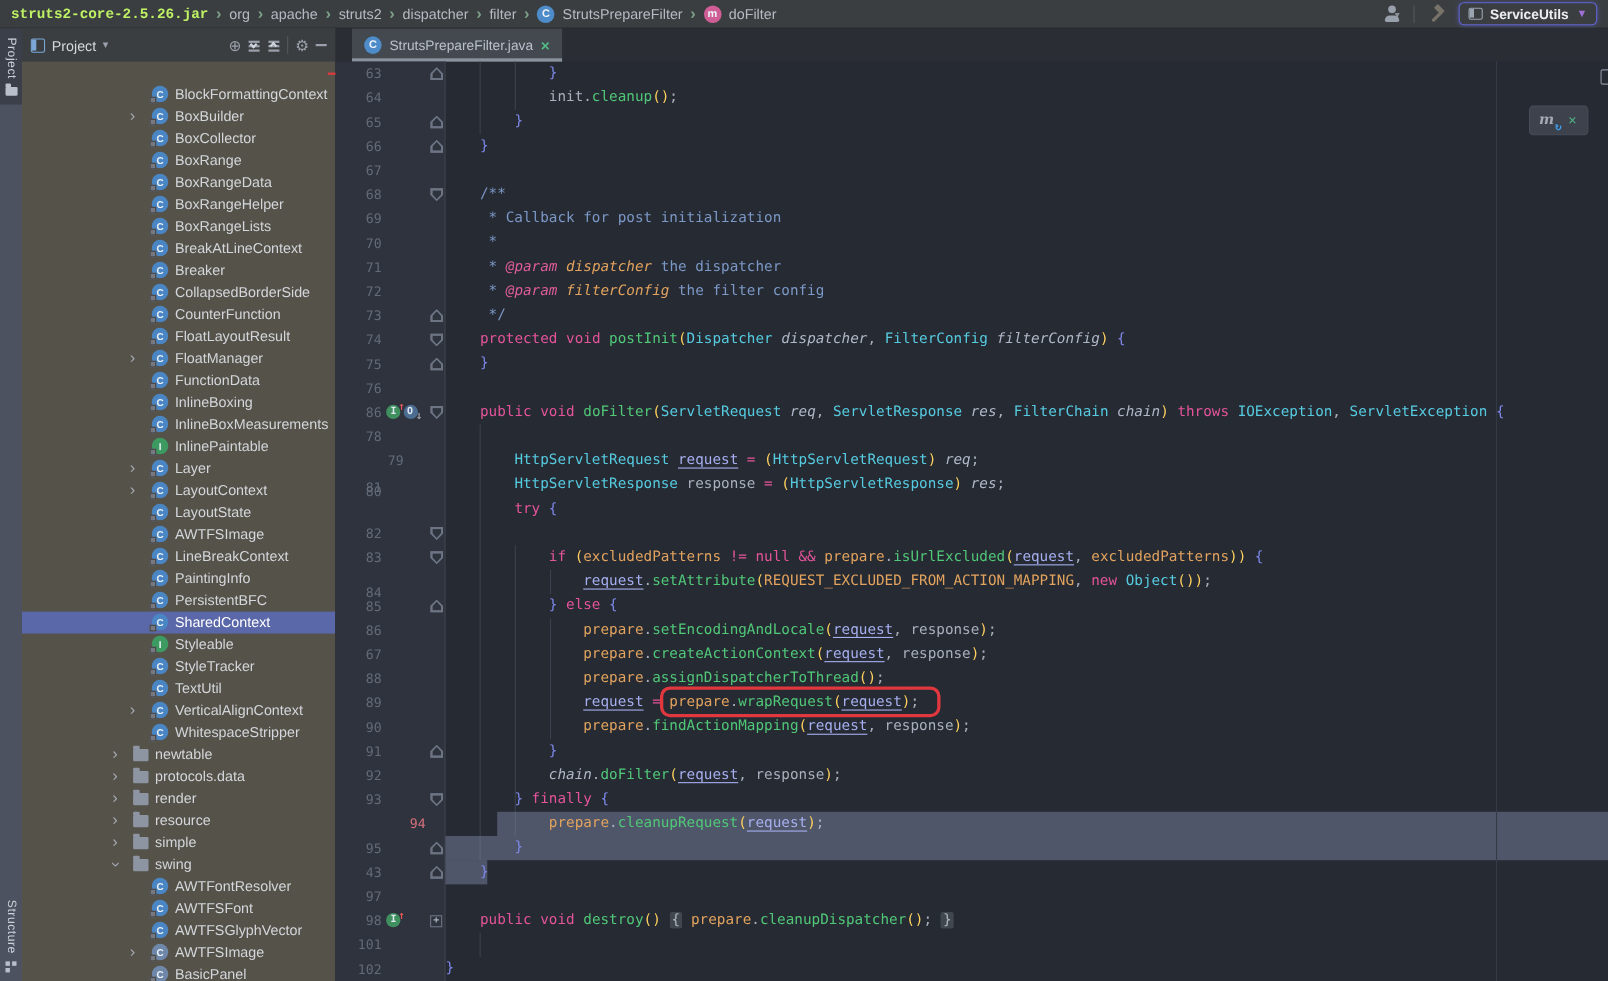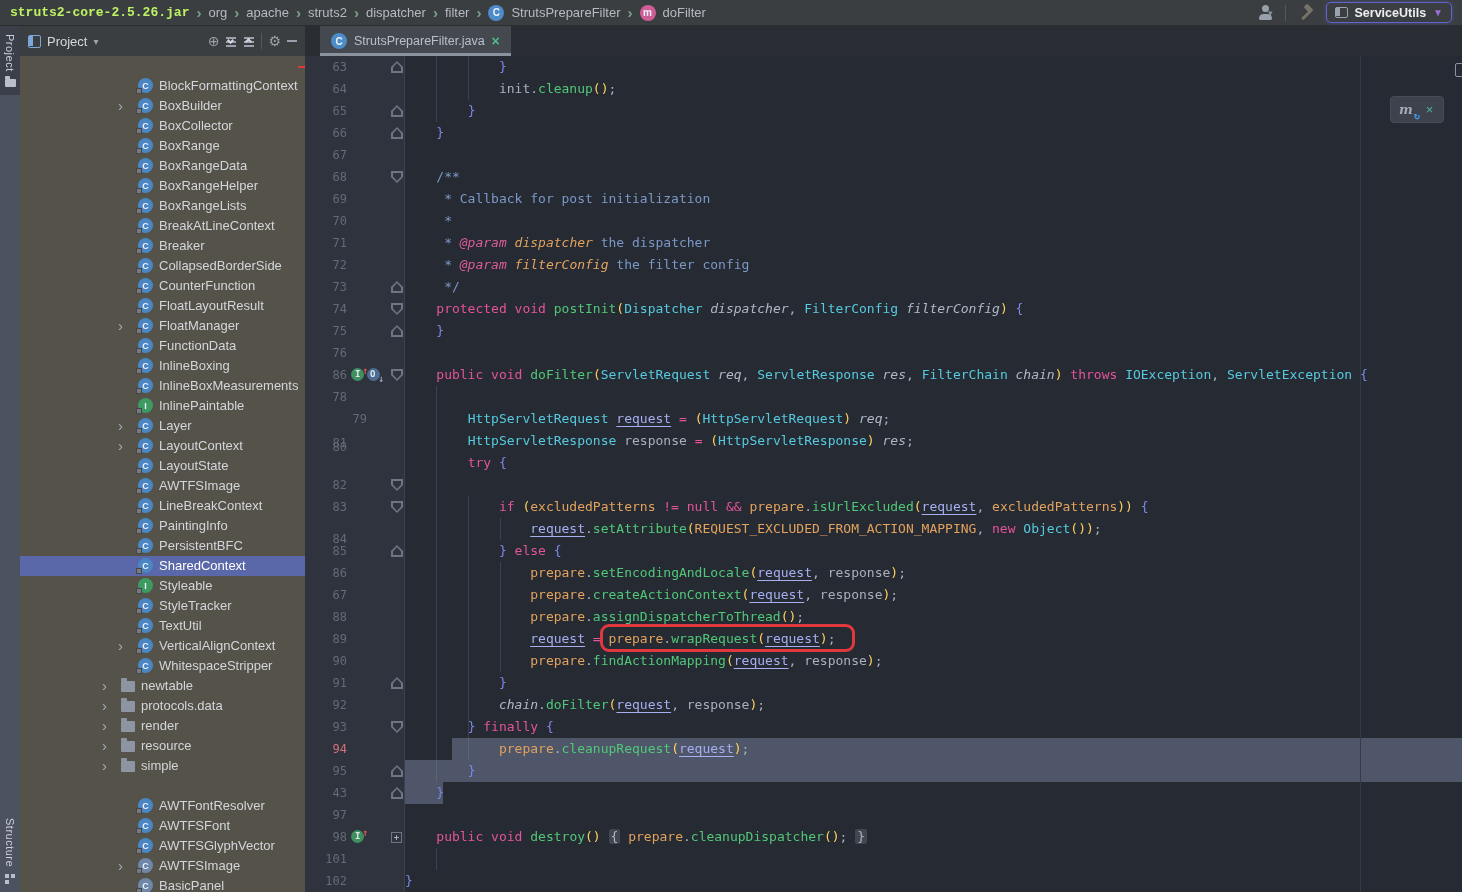--- a/index.html
+++ b/index.html
@@ -84,21 +84,21 @@
   .tab { position:absolute; left:15px; top:0; height:30px; background:#44484f; display:flex; align-items:center;
          gap:7px; padding:0 11px; cursor:pointer; }
   .tab::after { content:""; position:absolute; left:0; right:0; bottom:0; height:3px; background:#89929d; }
   .tab .label { font-size:12.5px; color:#b9c0ca; }
   .tab .close { color:#52b987; font-size:14px; font-weight:bold; line-height:1; cursor:pointer; }
 
   #code-region { position:absolute; left:0; top:30px; width:1094px; height:836px; }
   #gutter-bg { position:absolute; left:0; top:0; width:100px; height:836px; background:#2e333d; border-right:1px solid #3c424d; }
   .gut-row { position:absolute; left:0; width:100px; height:22px; }
   .gut-num { position:absolute; left:0; top:0; width:42px; text-align:right; font:12px/22px "DejaVu Sans Mono",monospace; color:#636b79; }
-  .gut-num.cur { color:#d6707c; }
+  .gut-num.cur { color:#d6707c;margin-left:40px; }
   .gut-icons { position:absolute; left:46px; top:0; width:38px; height:22px; display:flex; gap:3px; }
   .ovr { width:13px; height:13px; border-radius:50%; position:relative; margin-top:4px; }
   .ovr.up { background:#3f8f5f; } .ovr.down { background:#4c6d91; }
   .ovr::before { position:absolute; left:4px; top:1px; font:bold 9px "DejaVu Sans Mono",monospace; color:#dfe7ee; }
   .ovr.up::before { content:"I"; } .ovr.down::before { content:"O"; left:3px; }
   .ovr.up::after { content:"↑"; position:absolute; right:-4px; top:-3px; font:bold 10px "DejaVu Sans Mono",monospace; color:#e25757; }
   .ovr.down::after { content:"↓"; position:absolute; right:-4px; bottom:-3px; font:bold 10px "DejaVu Sans Mono",monospace; color:#9aa1ad; }
   .fold { position:absolute; left:86px; top:5px; width:12px; height:12px; }
   .fold.down { clip-path:polygon(0 0,100% 0,100% 50%,50% 100%,0 50%); background:#6d7585; }
   .fold.up { clip-path:polygon(50% 0,100% 50%,100% 100%,0 100%,0 50%); background:#6d7585; }
@@ -351,20 +351,25 @@
         </div>
         <div class="tree-row lvl1" style="top: 660px;">
           <span class="chev">›</span>
           <span class="ti folder"></span>
           <span class="label">resource</span>
         </div>
         <div class="tree-row lvl1" style="top: 680px;">
           <span class="chev">›</span>
           <span class="ti folder"></span>
           <span class="label">simple</span>
+        </div>
+        <div class="tree-row lvl1" style="top: 700px;">
+          <span class="chev down">›</span>
+          <span class="ti folder"></span>
+          <span class="label">swing</span>
         </div>
         <div class="tree-row lvl2" style="top: 720px;">
           <span class="ti c">C</span>
           <span class="label">AWTFontResolver</span>
         </div>
         <div class="tree-row lvl2" style="top: 740px;">
           <span class="ti c">C</span>
           <span class="label">AWTFSFont</span>
         </div>
         <div class="tree-row lvl2" style="top: 760px;">

